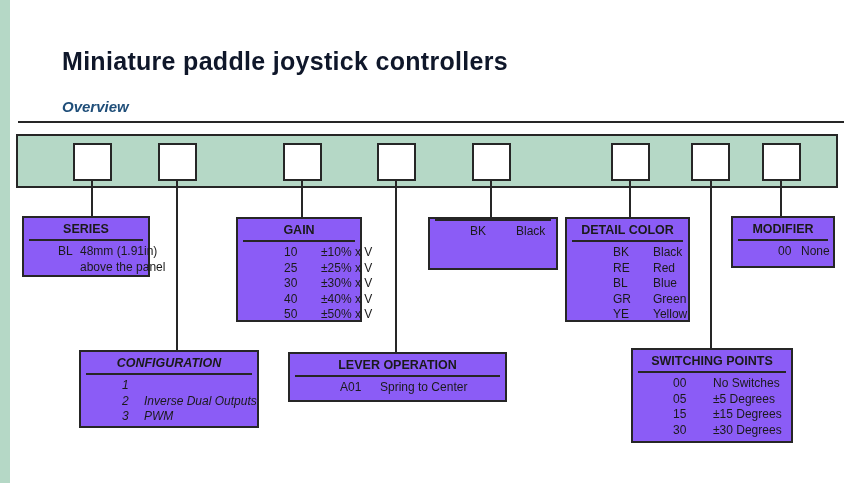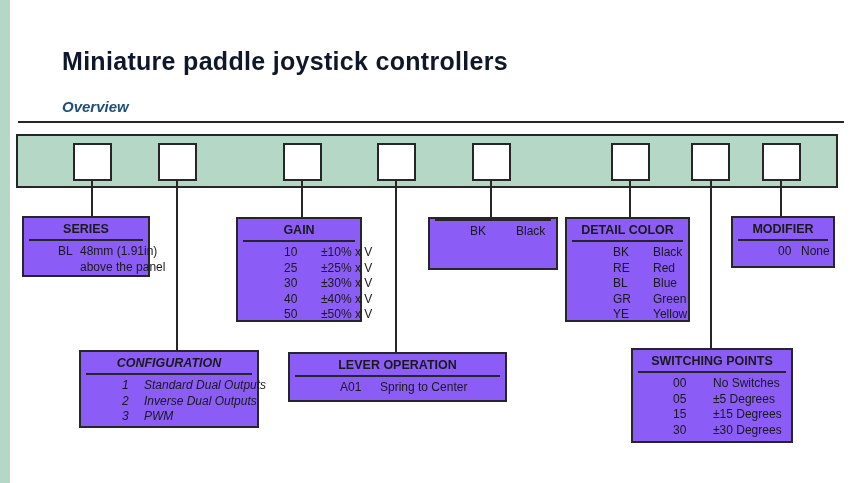--- a/index.html
+++ b/index.html
@@ -170,21 +170,20 @@
       </div>
     </div>
   </div>
 
   <div class="box b-config">
     <div class="box-title">CONFIGURATION</div>
     <div class="box-rule"></div>
     <div class="box-body">
       <div class="row">
         <span class="code">1</span>
-        <span>Standard Dual Outputs</span>
       </div>
       <div class="row">
         <span class="code">2</span>
         <span>Inverse Dual Outputs</span>
       </div>
       <div class="row">
         <span class="code">3</span>
         <span>PWM</span>
       </div>
     </div>

